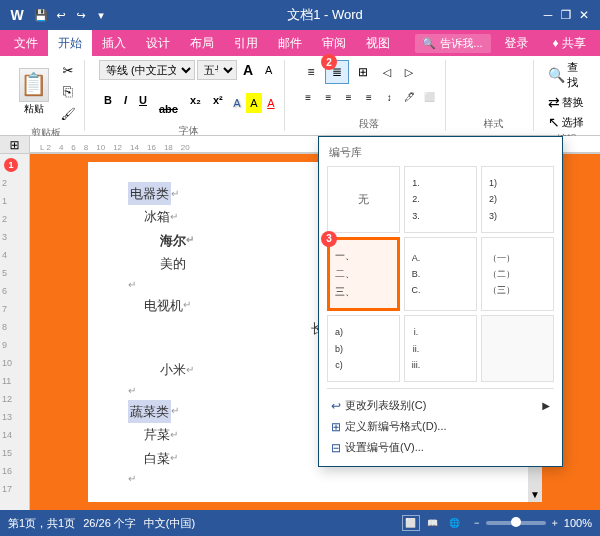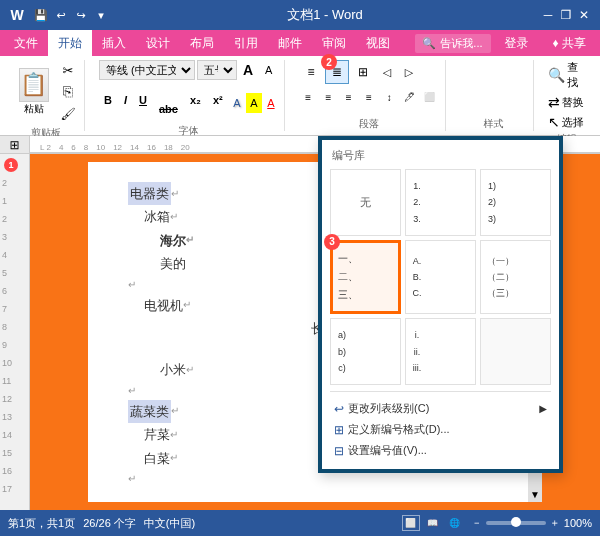--- a/index.html
+++ b/index.html
@@ -66,21 +66,21 @@
     .doc-content { font-size: 13px; color: #333; line-height: 1.8; }
     .doc-line { display: flex; align-items: center; }
     .highlight { background: #d0d8f0; }
 
     
     .badge { display: inline-flex; align-items: center; justify-content: center; width: 16px; height: 16px; background: #ff3333; color: white; border-radius: 50%; font-size: 10px; font-weight: bold; position: absolute; }
 
     
     .dropdown-panel {
       position: absolute; top: 136px; left: 318px; width: 245px; background: white;
-      border: 4px solid #0c4a6e; box-shadow: 2px 4px 12px rgba(0,0,0,0.2); z-index: 100;
+      border: 1px solid #0c4a6e; box-shadow: 2px 4px 12px rgba(0,0,0,0.2); z-index: 100;
       padding: 8px;
     }
     .panel-title { font-size: 11px; color: #666; margin-bottom: 6px; padding-left: 2px; }
     .panel-grid { display: grid; grid-template-columns: 1fr 1fr 1fr; gap: 4px; margin-bottom: 4px; }
     .panel-item {
       border: 1px solid #e0e0e0; padding: 6px 4px; cursor: pointer; text-align: center;
       font-size: 10px; line-height: 1.6; min-height: 65px; display: flex; align-items: center; justify-content: center;
     }
     .panel-item.selected { border: 2px solid #ff6600; background: #fff5ee; }
     .panel-item-inner { display: flex; flex-direction: column; align-items: flex-start; width: 100%; padding: 2px; }

